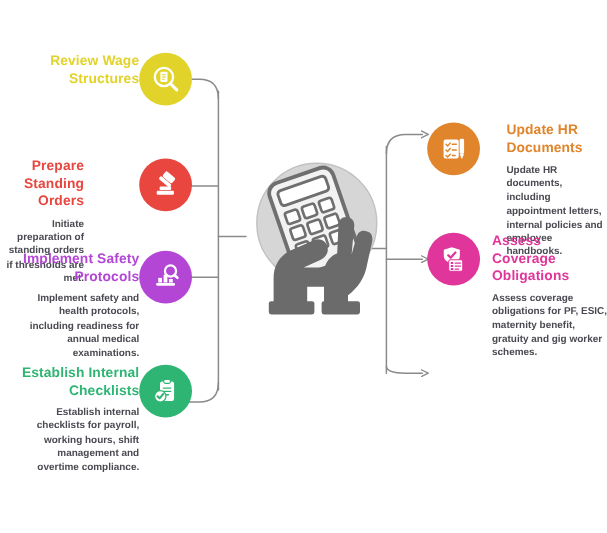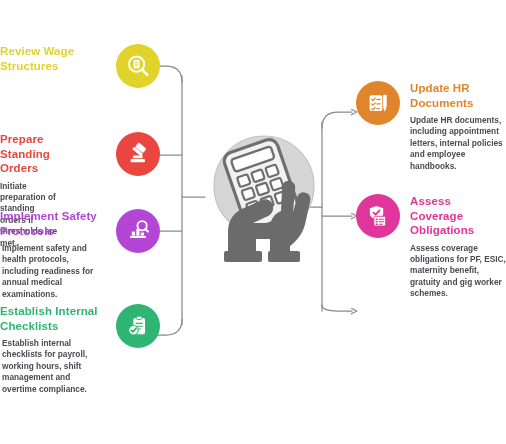--- a/index.html
+++ b/index.html
@@ -62,23 +62,22 @@
     align-items: center;
     justify-content: center;
     box-sizing: border-box;
   }
 
   .node-text {
     display: flex;
     flex-direction: column;
   }
   .node.left .node-text {
-    text-align: left;
+    text-align: right;
     align-items: flex-end;
-    margin-right: 10px;
   }
   .node.right .node-text {
     text-align: left;
     align-items: flex-start;
     margin-left: 10px;
   }
 
   .node-title {
     font-size: 11.5px;
     font-weight: bold;
@@ -94,21 +93,21 @@
     margin: 0;
   }
 
   
   .n-l1 { left: 0px;  top: 44px;  width: 160px; }
   .n-l2 { left: 0px;  top: 132px; width: 160px; gap: 46px; }
   .n-l3 { left: 0px;  top: 209px; width: 160px; }
   .n-l4 { left: 0px;  top: 304px; width: 160px; }
 
   
-  .n-r1 { left: 356px; top: 81px;  width: 150px; }
+  .n-r1 { left: 356px; top: 102px;  width: 150px; gap: 12px; }
   .n-r2 { left: 356px; top: 194px; width: 150px; }
   .n-r3 { left: 356px; top: 289px; width: 150px; }
 
   .n-l1 .node-desc, .n-l2 .node-desc, .n-l3 .node-desc, .n-l4 .node-desc { max-width: 104px; }
   .n-r1 .node-desc, .n-r2 .node-desc, .n-r3 .node-desc { max-width: 98px; }
   .n-l1 .node-title, .n-l2 .node-title, .n-l3 .node-title, .n-l4 .node-title { max-width: 108px; }
   .n-r1 .node-title, .n-r2 .node-title, .n-r3 .node-title { max-width: 96px; }
 </style>
 </head>
 <body>

